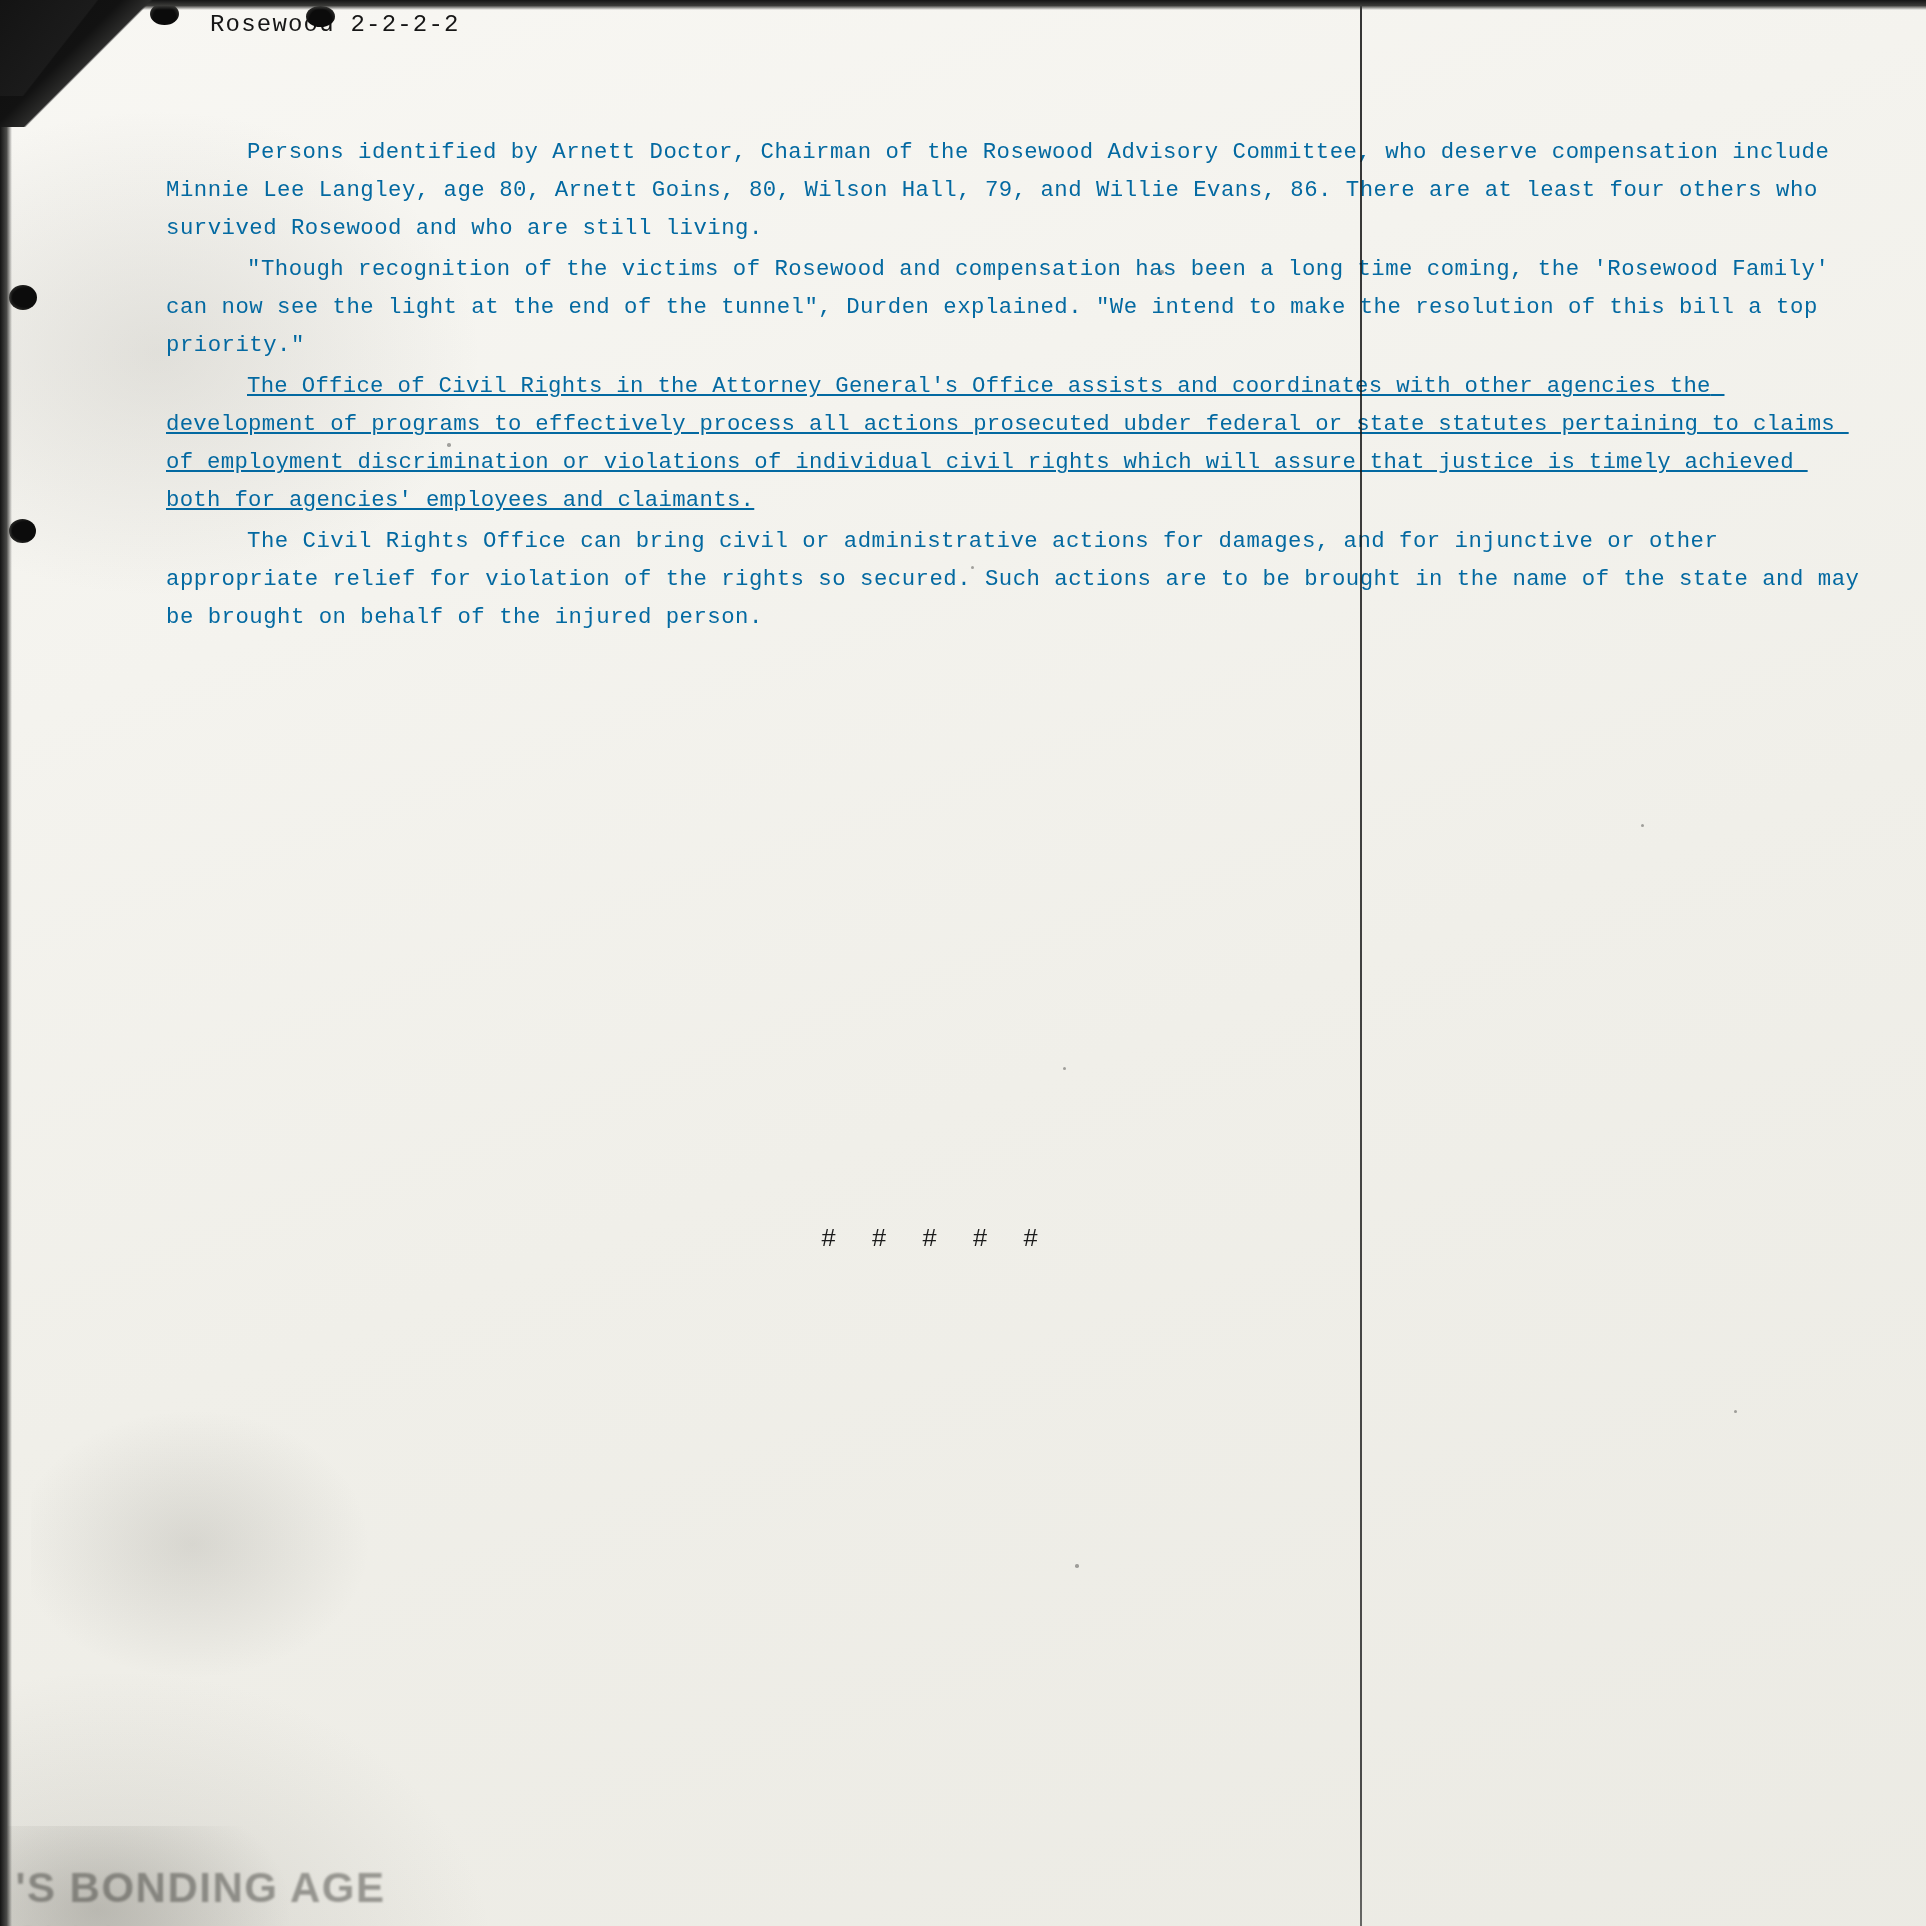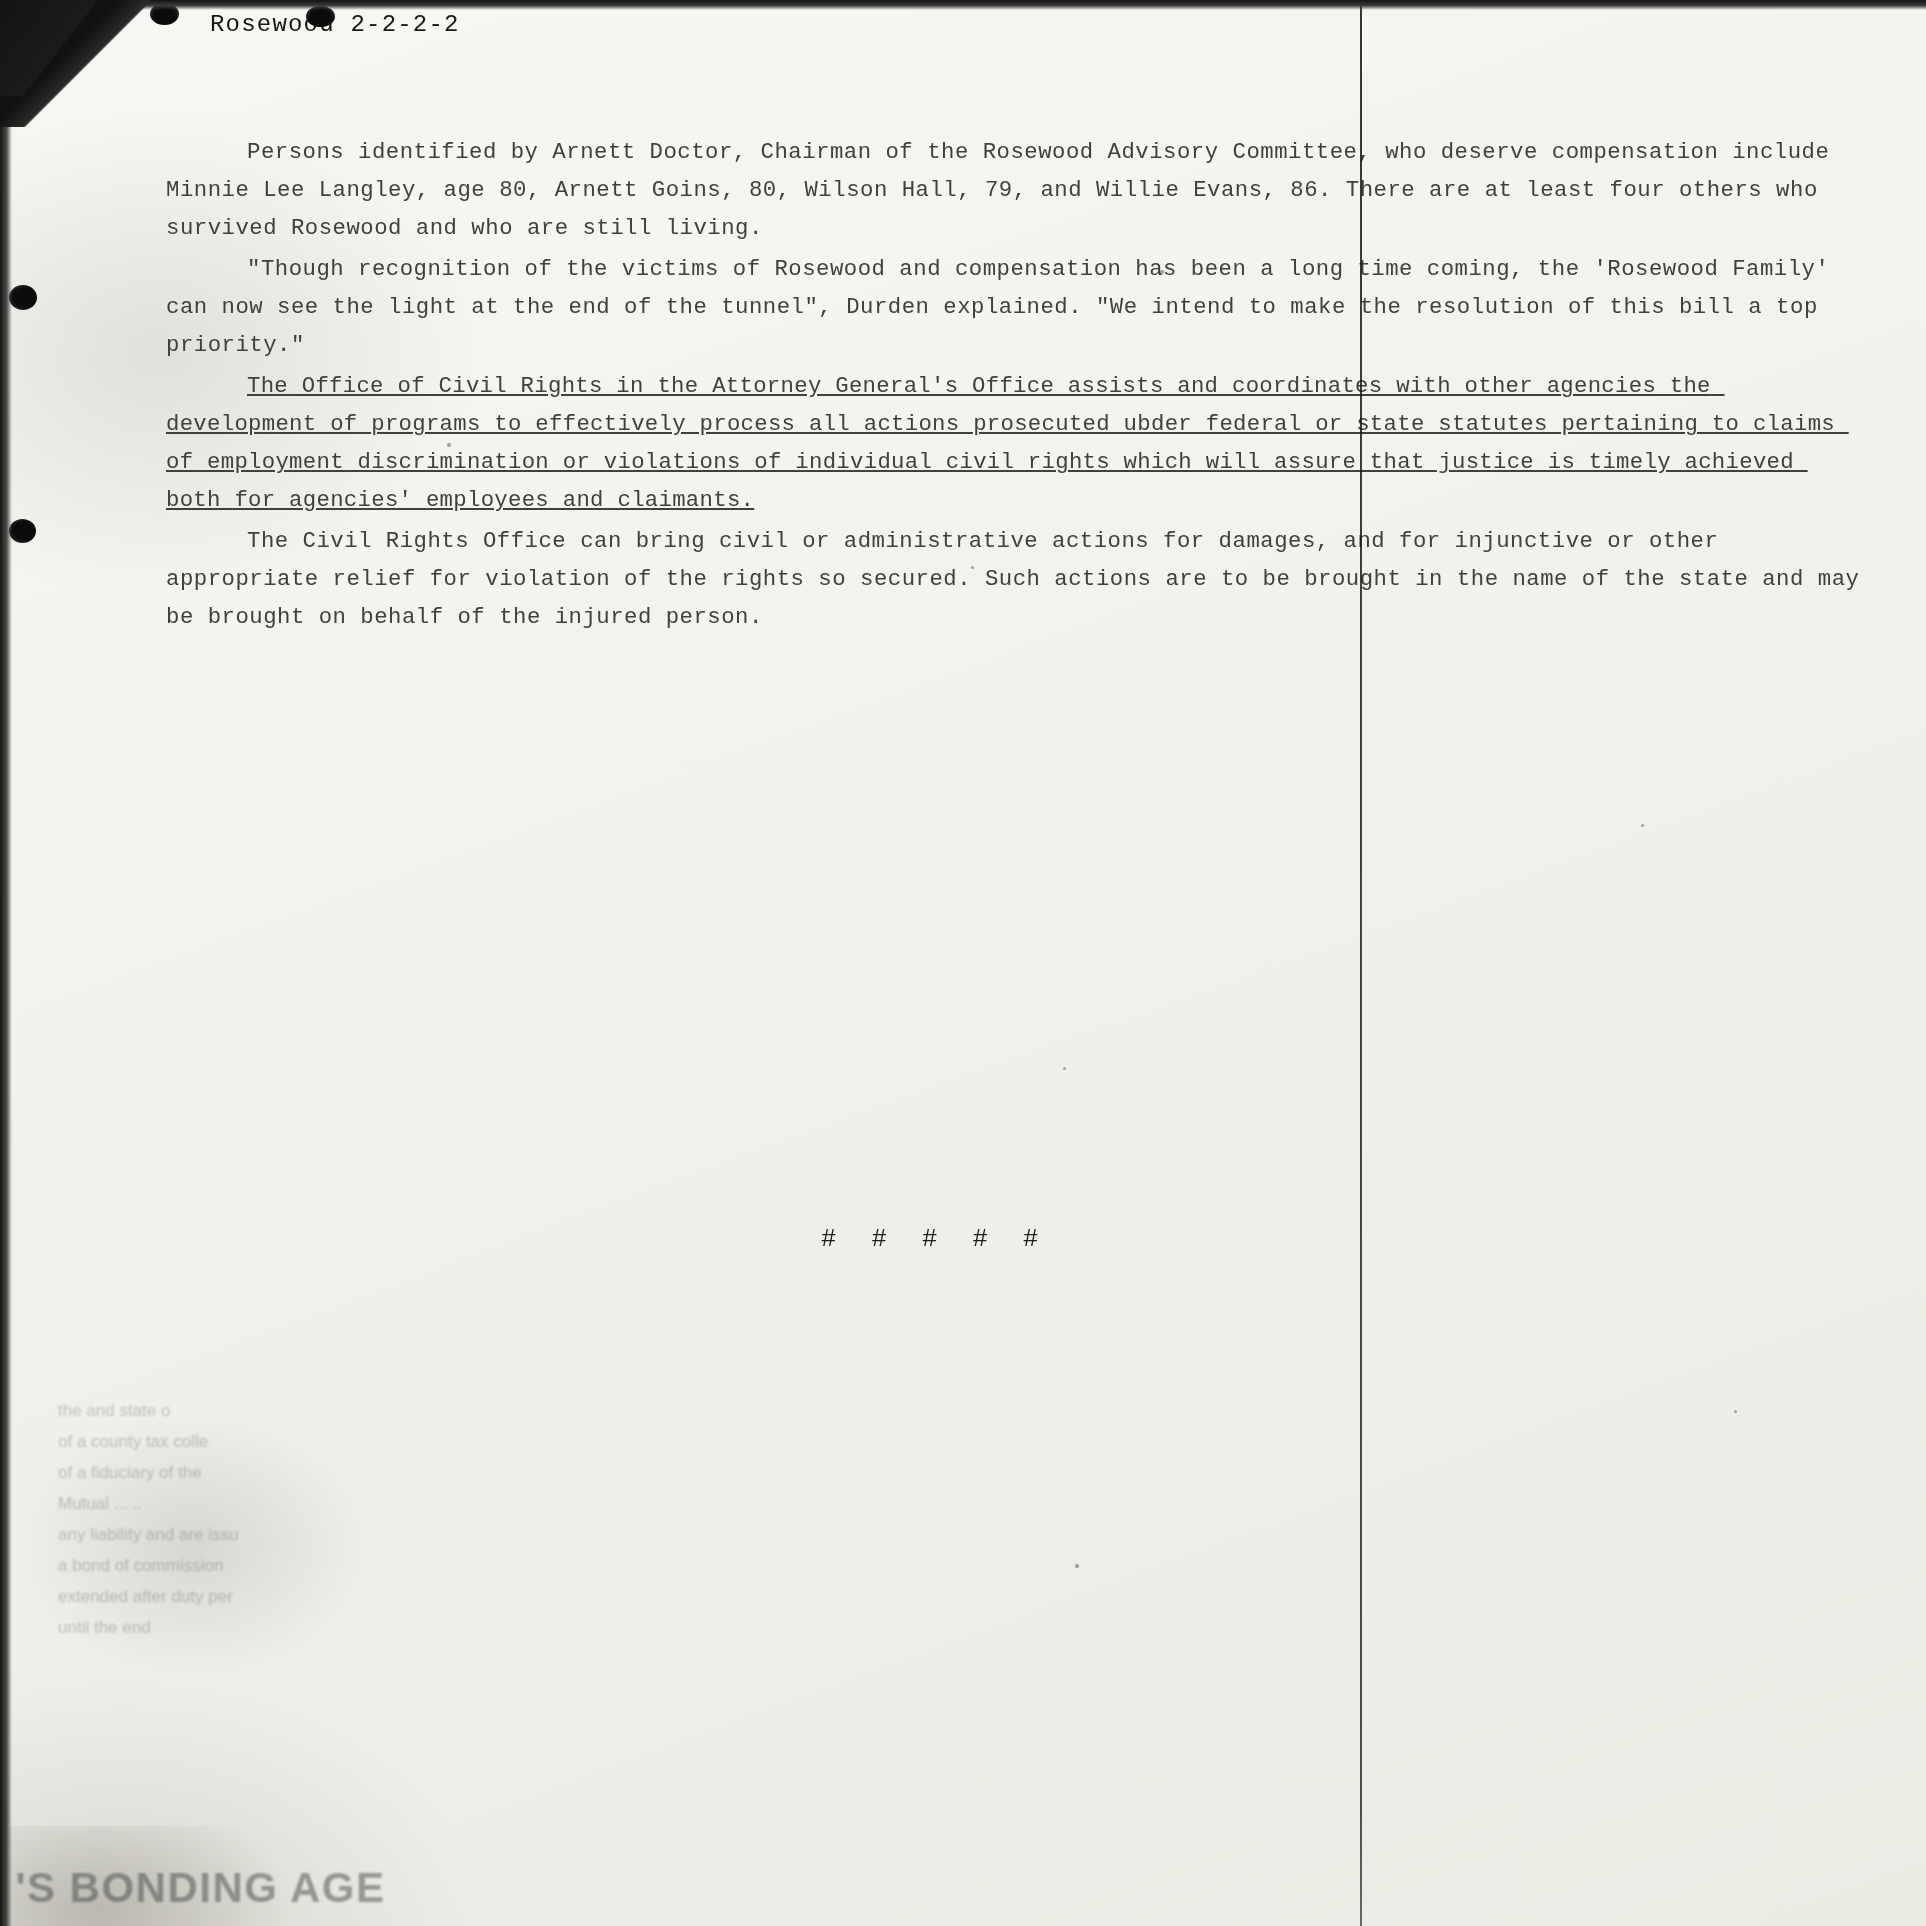--- a/index.html
+++ b/index.html
@@ -93,21 +93,21 @@
 
   
   .body-block {
     position: absolute;
     left: 166px;
     top: 133px;
     width: 1695px;
     font-family: "Liberation Mono", monospace;
     font-size: 22.3px;
     line-height: 38px;
-    color: #404040;
+    color: #0369a1;
     letter-spacing: 0.5px;
   }
   .para {
     margin: 0 0 3.1px 0;
     text-indent: 81px;
     white-space: pre-wrap;
   }
   .para.wide { letter-spacing: 0.3px; text-decoration: underline; }
 
   .endmark {
@@ -177,30 +177,20 @@
 </head>
 <body>
 
 <div class="page">
 
   <div class="paper-tint"></div>
 
   <div class="ghost-smudge"></div>
   <div class="ghost-smudge2"></div>
 
-  <div class="ghost-block">
-    <div class="ghost-line">the and state o</div>
-    <div class="ghost-line">of a county tax colle</div>
-    <div class="ghost-line">of a fiduciary of the</div>
-    <div class="ghost-line">Mutual ... ..</div>
-    <div class="ghost-line">any liability and are issu</div>
-    <div class="ghost-line">a bond of commission</div>
-    <div class="ghost-line">extended after duty per</div>
-    <div class="ghost-line">until the end</div>
-  </div>
 
   <div class="ghost-heading">'S BONDING AGE</div>
 
   <div class="ghost-block2">
     <div class="ghost-line">Defendant is</div>
 
   </div>
 
   <div class="header-label">Rosewood 2-2-2-2</div>
 

